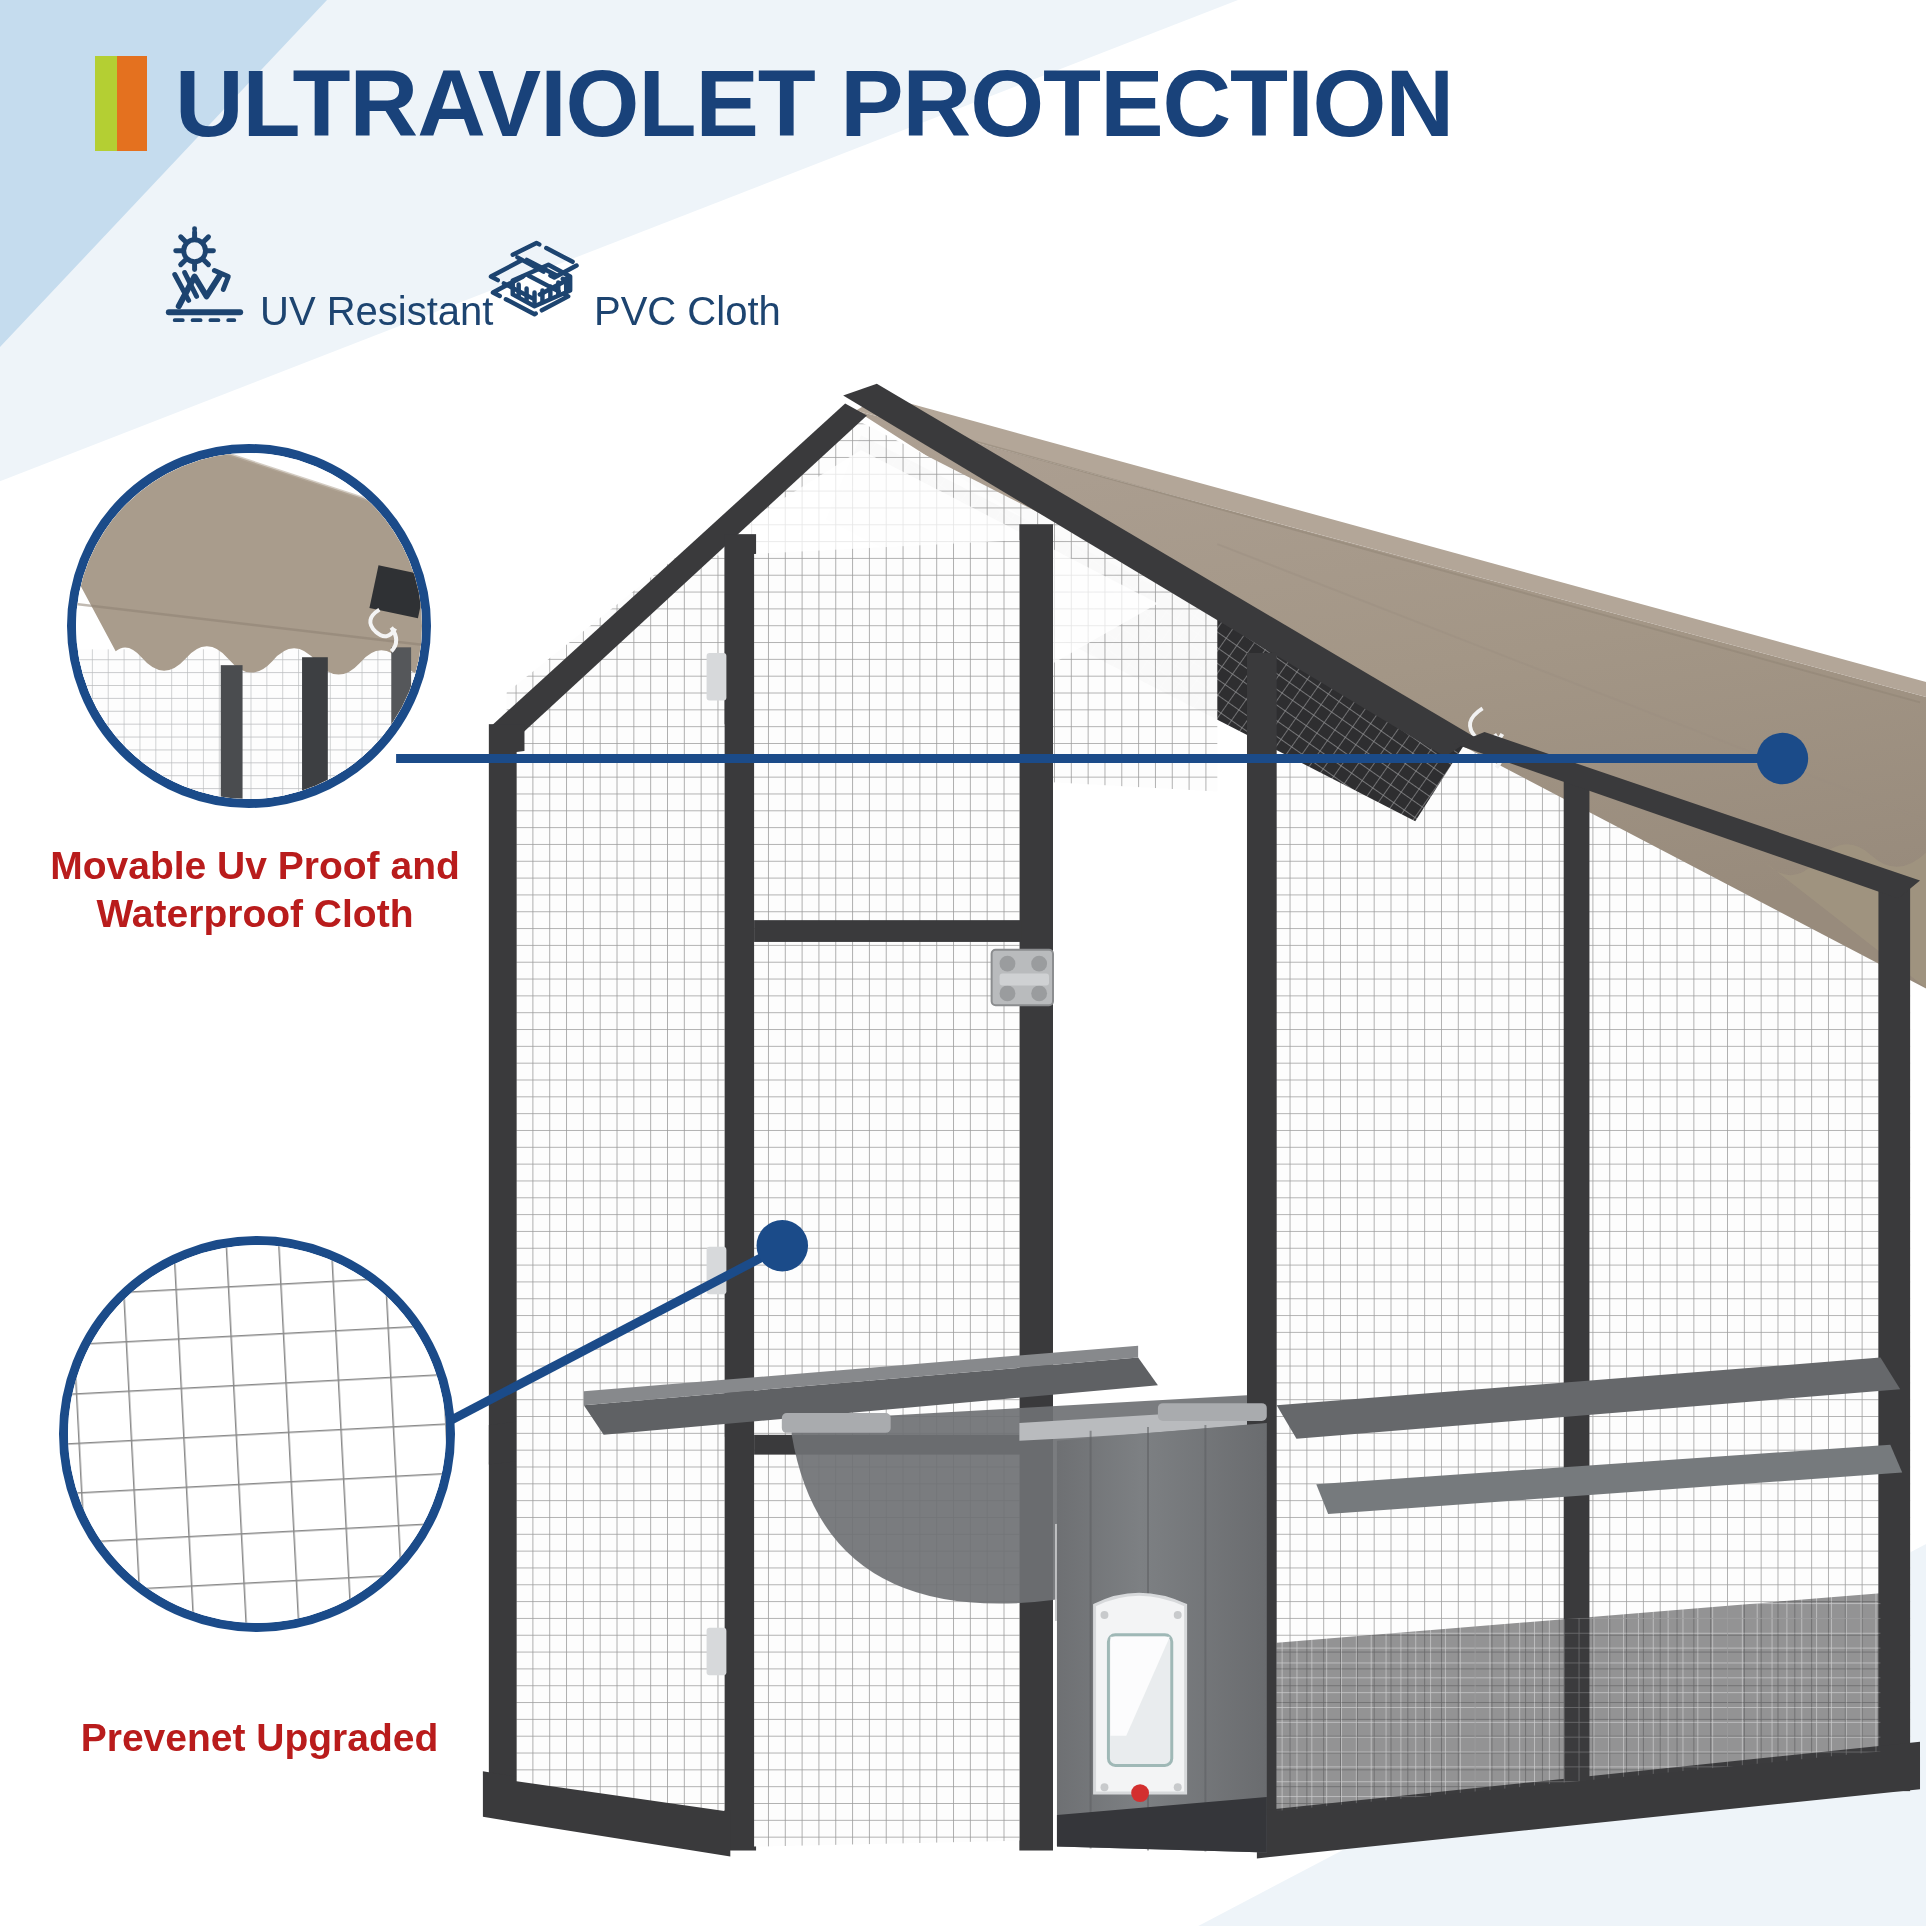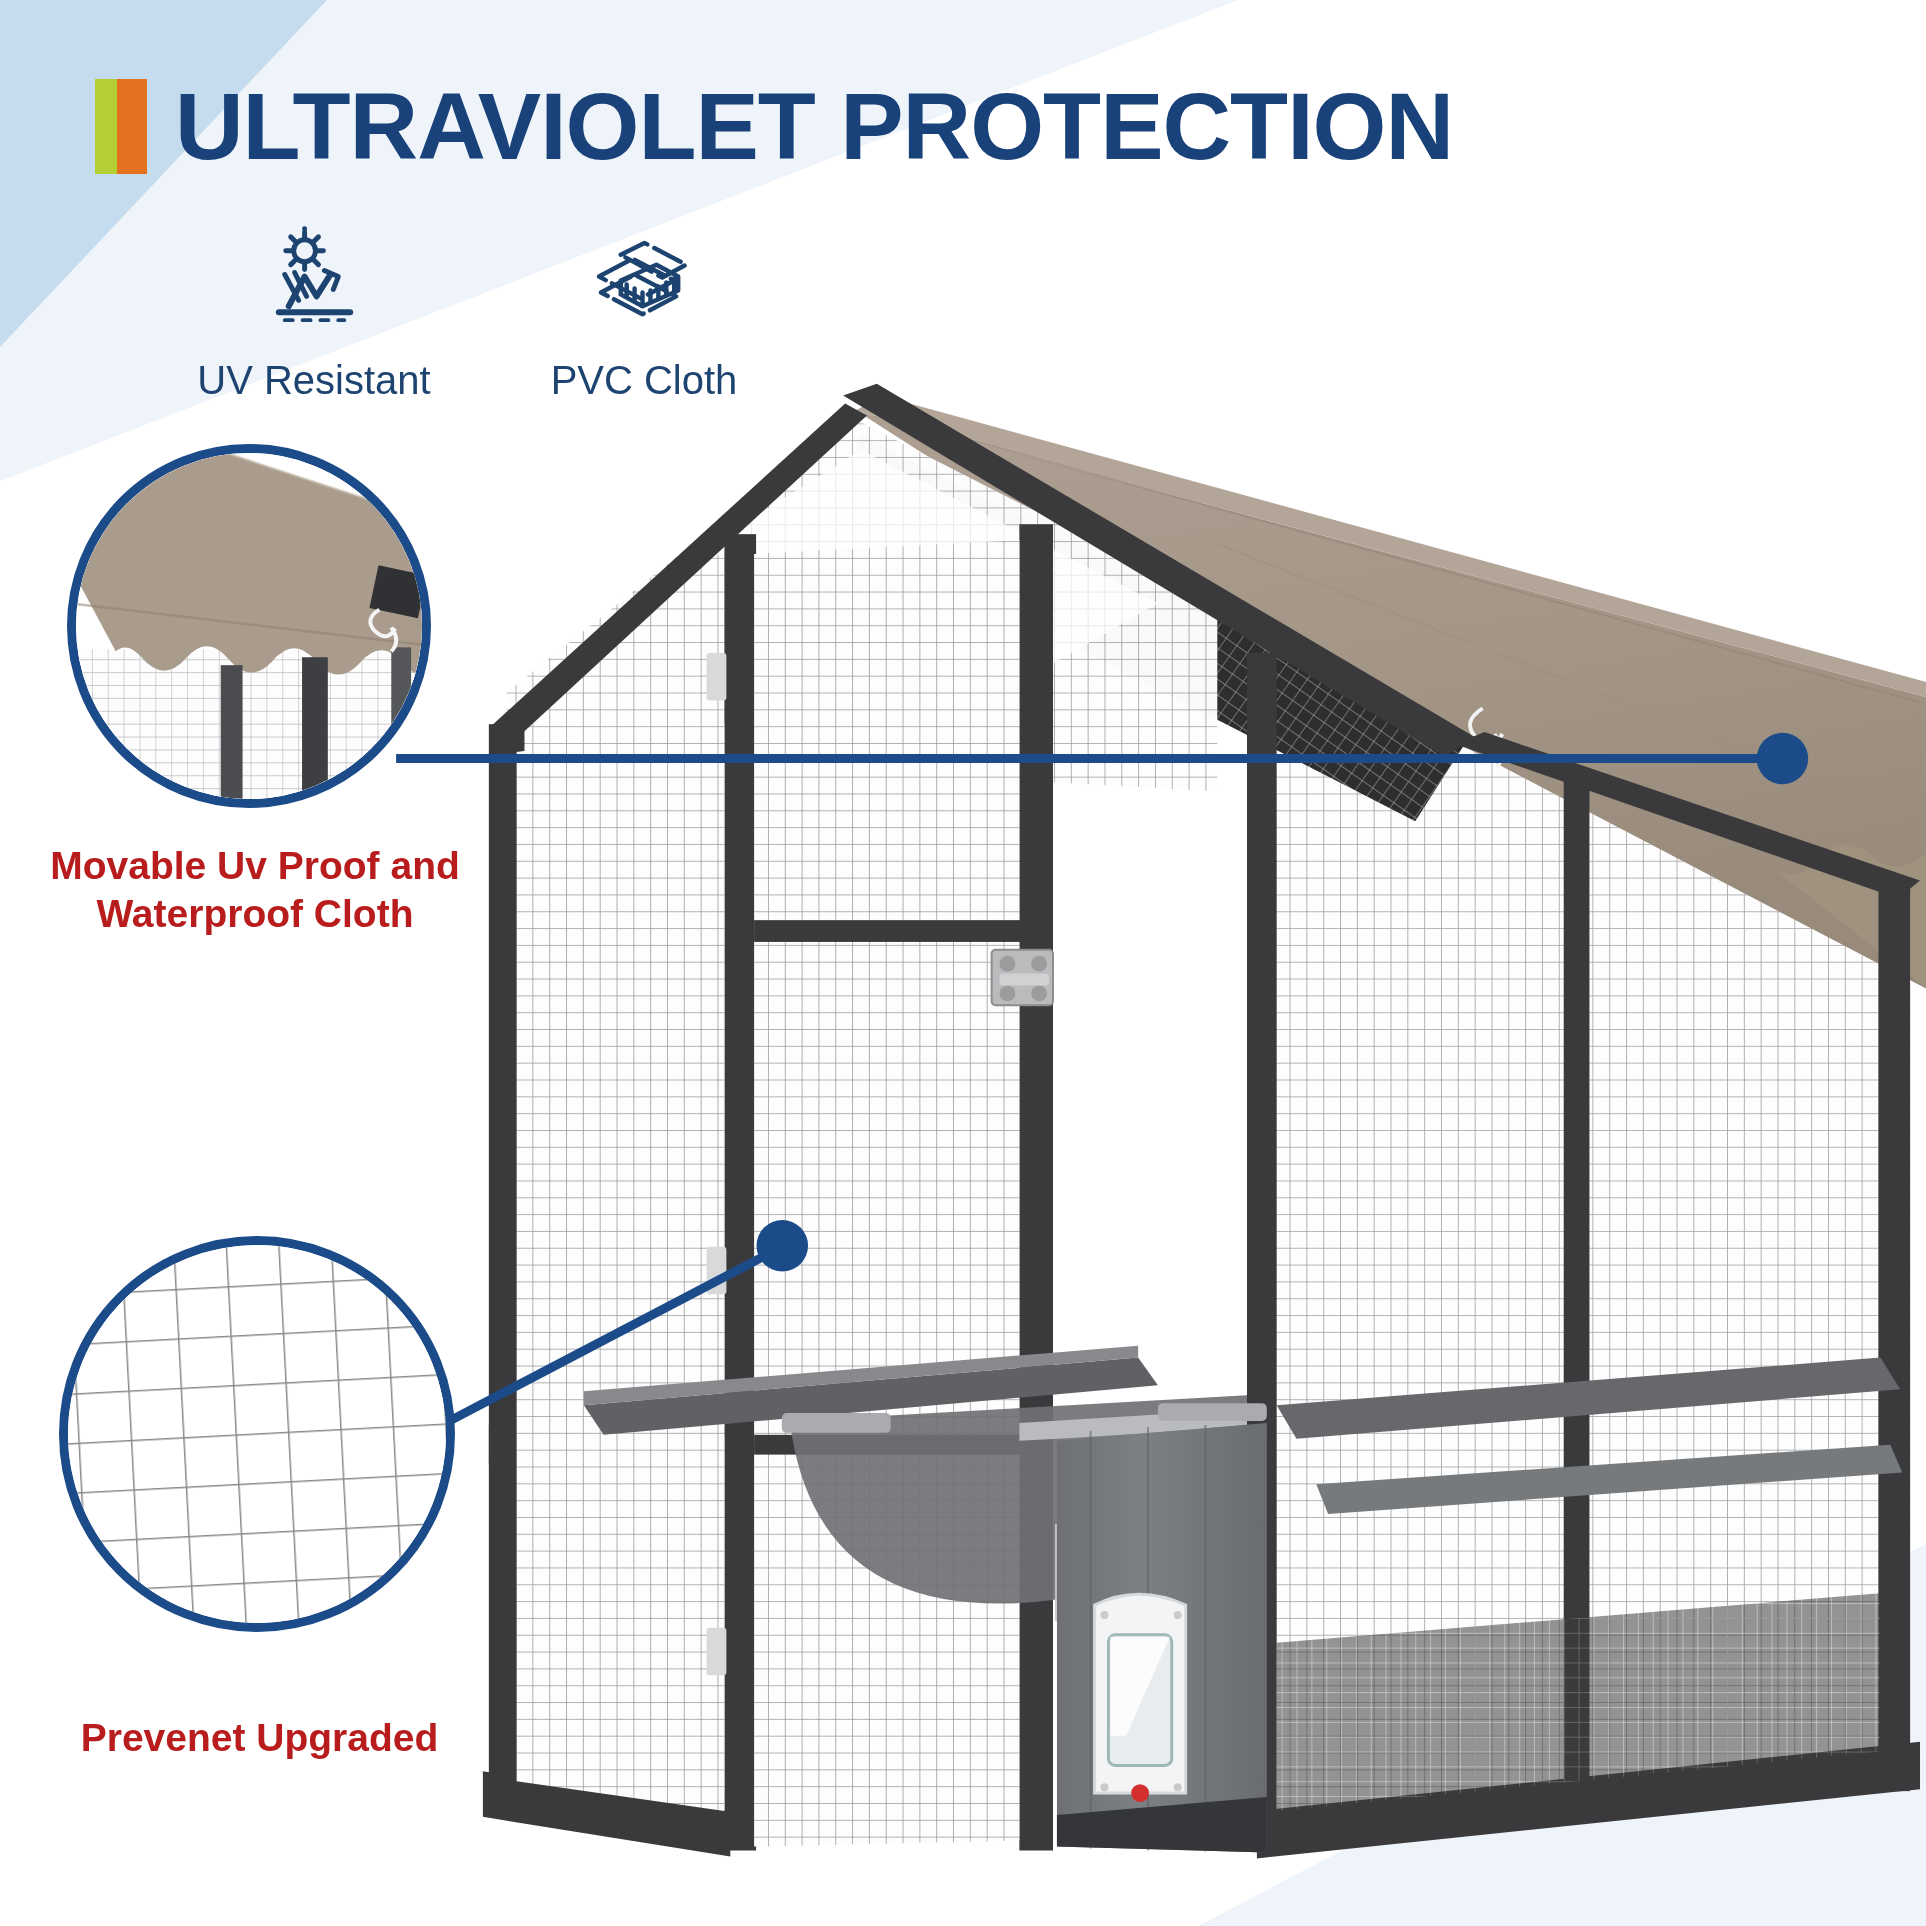--- a/index.html
+++ b/index.html
@@ -24,33 +24,33 @@
     clip-path:polygon(0 0, 100% 0, 0 64%);
   }
   .corner-br-pale {
     position:absolute; right:0; bottom:0; width:891px; height:426px;
     background:#eef4f9;
     clip-path:polygon(100% 100%, 100% 10%, 18% 100%);
   }
 
   
   #header { position:absolute; left:0; top:0; width:100%; z-index:5; }
-  .title-row { position:absolute; left:95px; top:79px; display:flex; align-items:center; }
+  .title-row { position:absolute; left:95px; top:56px; display:flex; align-items:center; }
   .accent-bars { display:flex; height:95px; margin-right:28px; }
   .bar-green { width:22px; background:#b4cf33; }
   .bar-orange { width:30px; background:#e4711f; }
   .headline {
     font-size:95px; font-weight:700; letter-spacing:-1px;
     color:#19427a; white-space:nowrap; line-height:1;
     font-family:"Liberation Sans", sans-serif;
   }
 
   
   #features { position:absolute; left:149px; top:223px; width:990px; display:flex; z-index:5; }
-  .feature { width:330px; display:flex; flex-direction:column; align-items:center; }
+  .feature { width:330px; display:flex; flex-direction:row; align-items:flex-end; }
   .feature-icon { height:111px; display:flex; align-items:flex-end; justify-content:center; }
   .feature-label {
     margin-top:24px; font-size:40px; color:#1d4470; font-weight:400;
     white-space:nowrap;
   }
 
   
   #product { position:absolute; left:465px; top:356px; width:1465px; height:1544px; z-index:2; }
   .prod-svg { width:100%; height:100%; display:block; }
 

